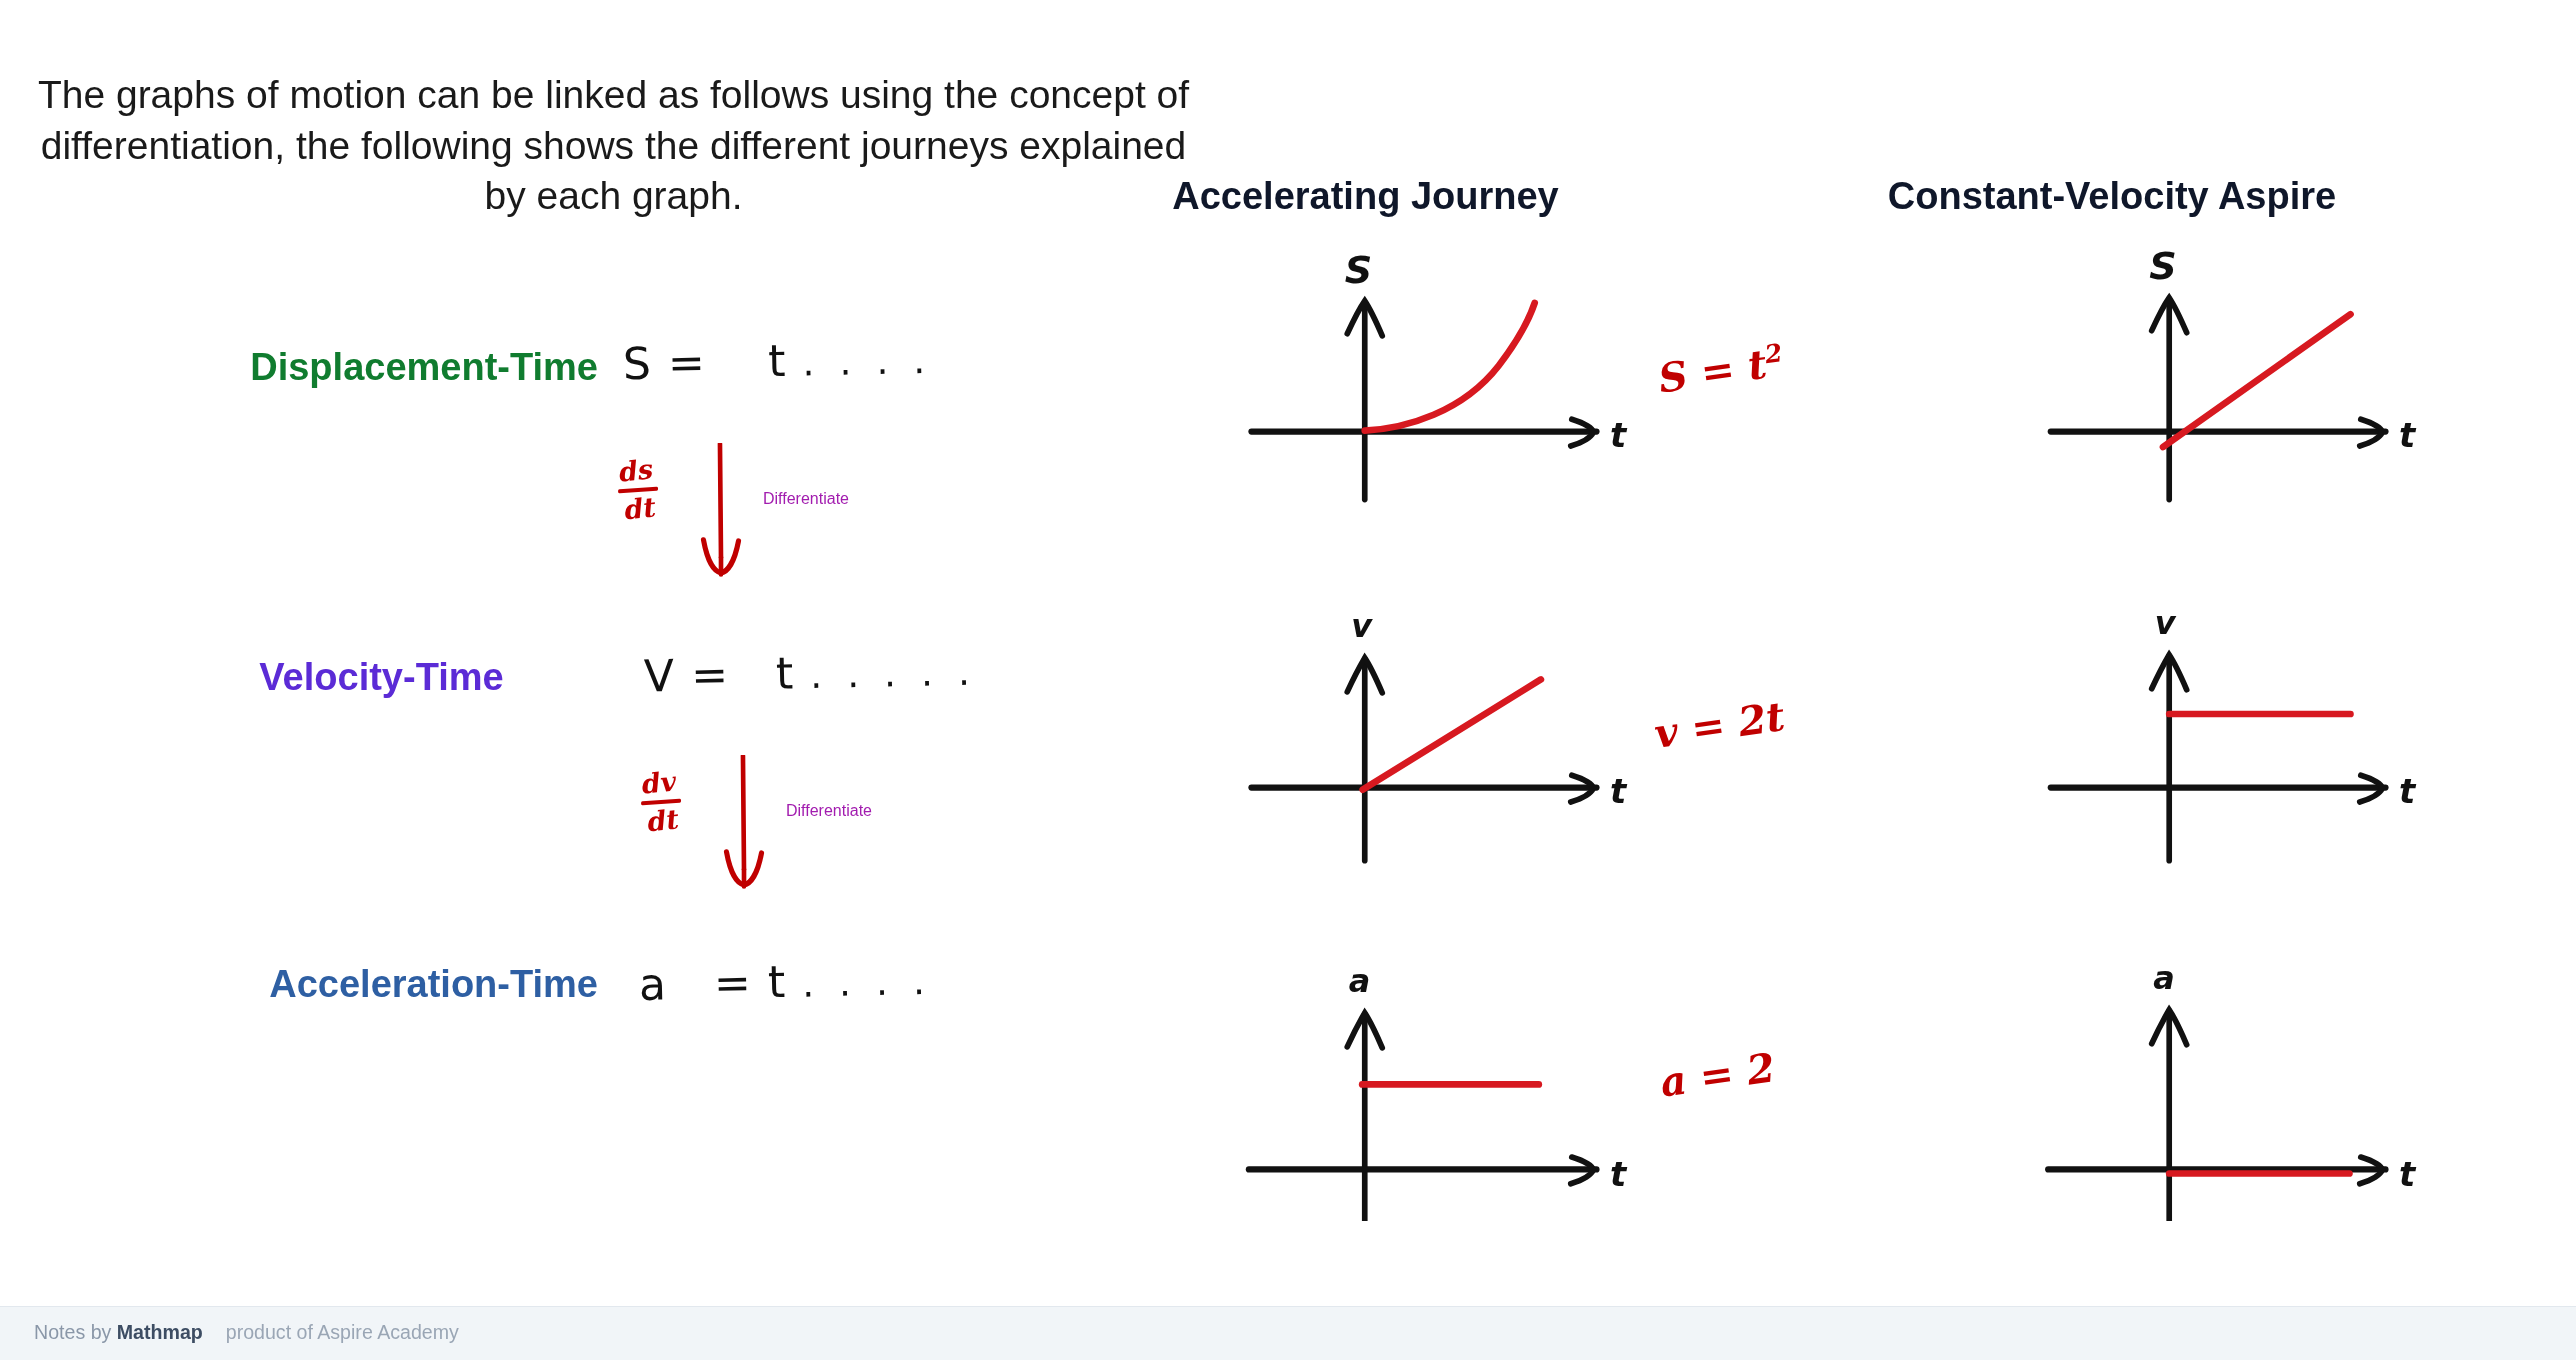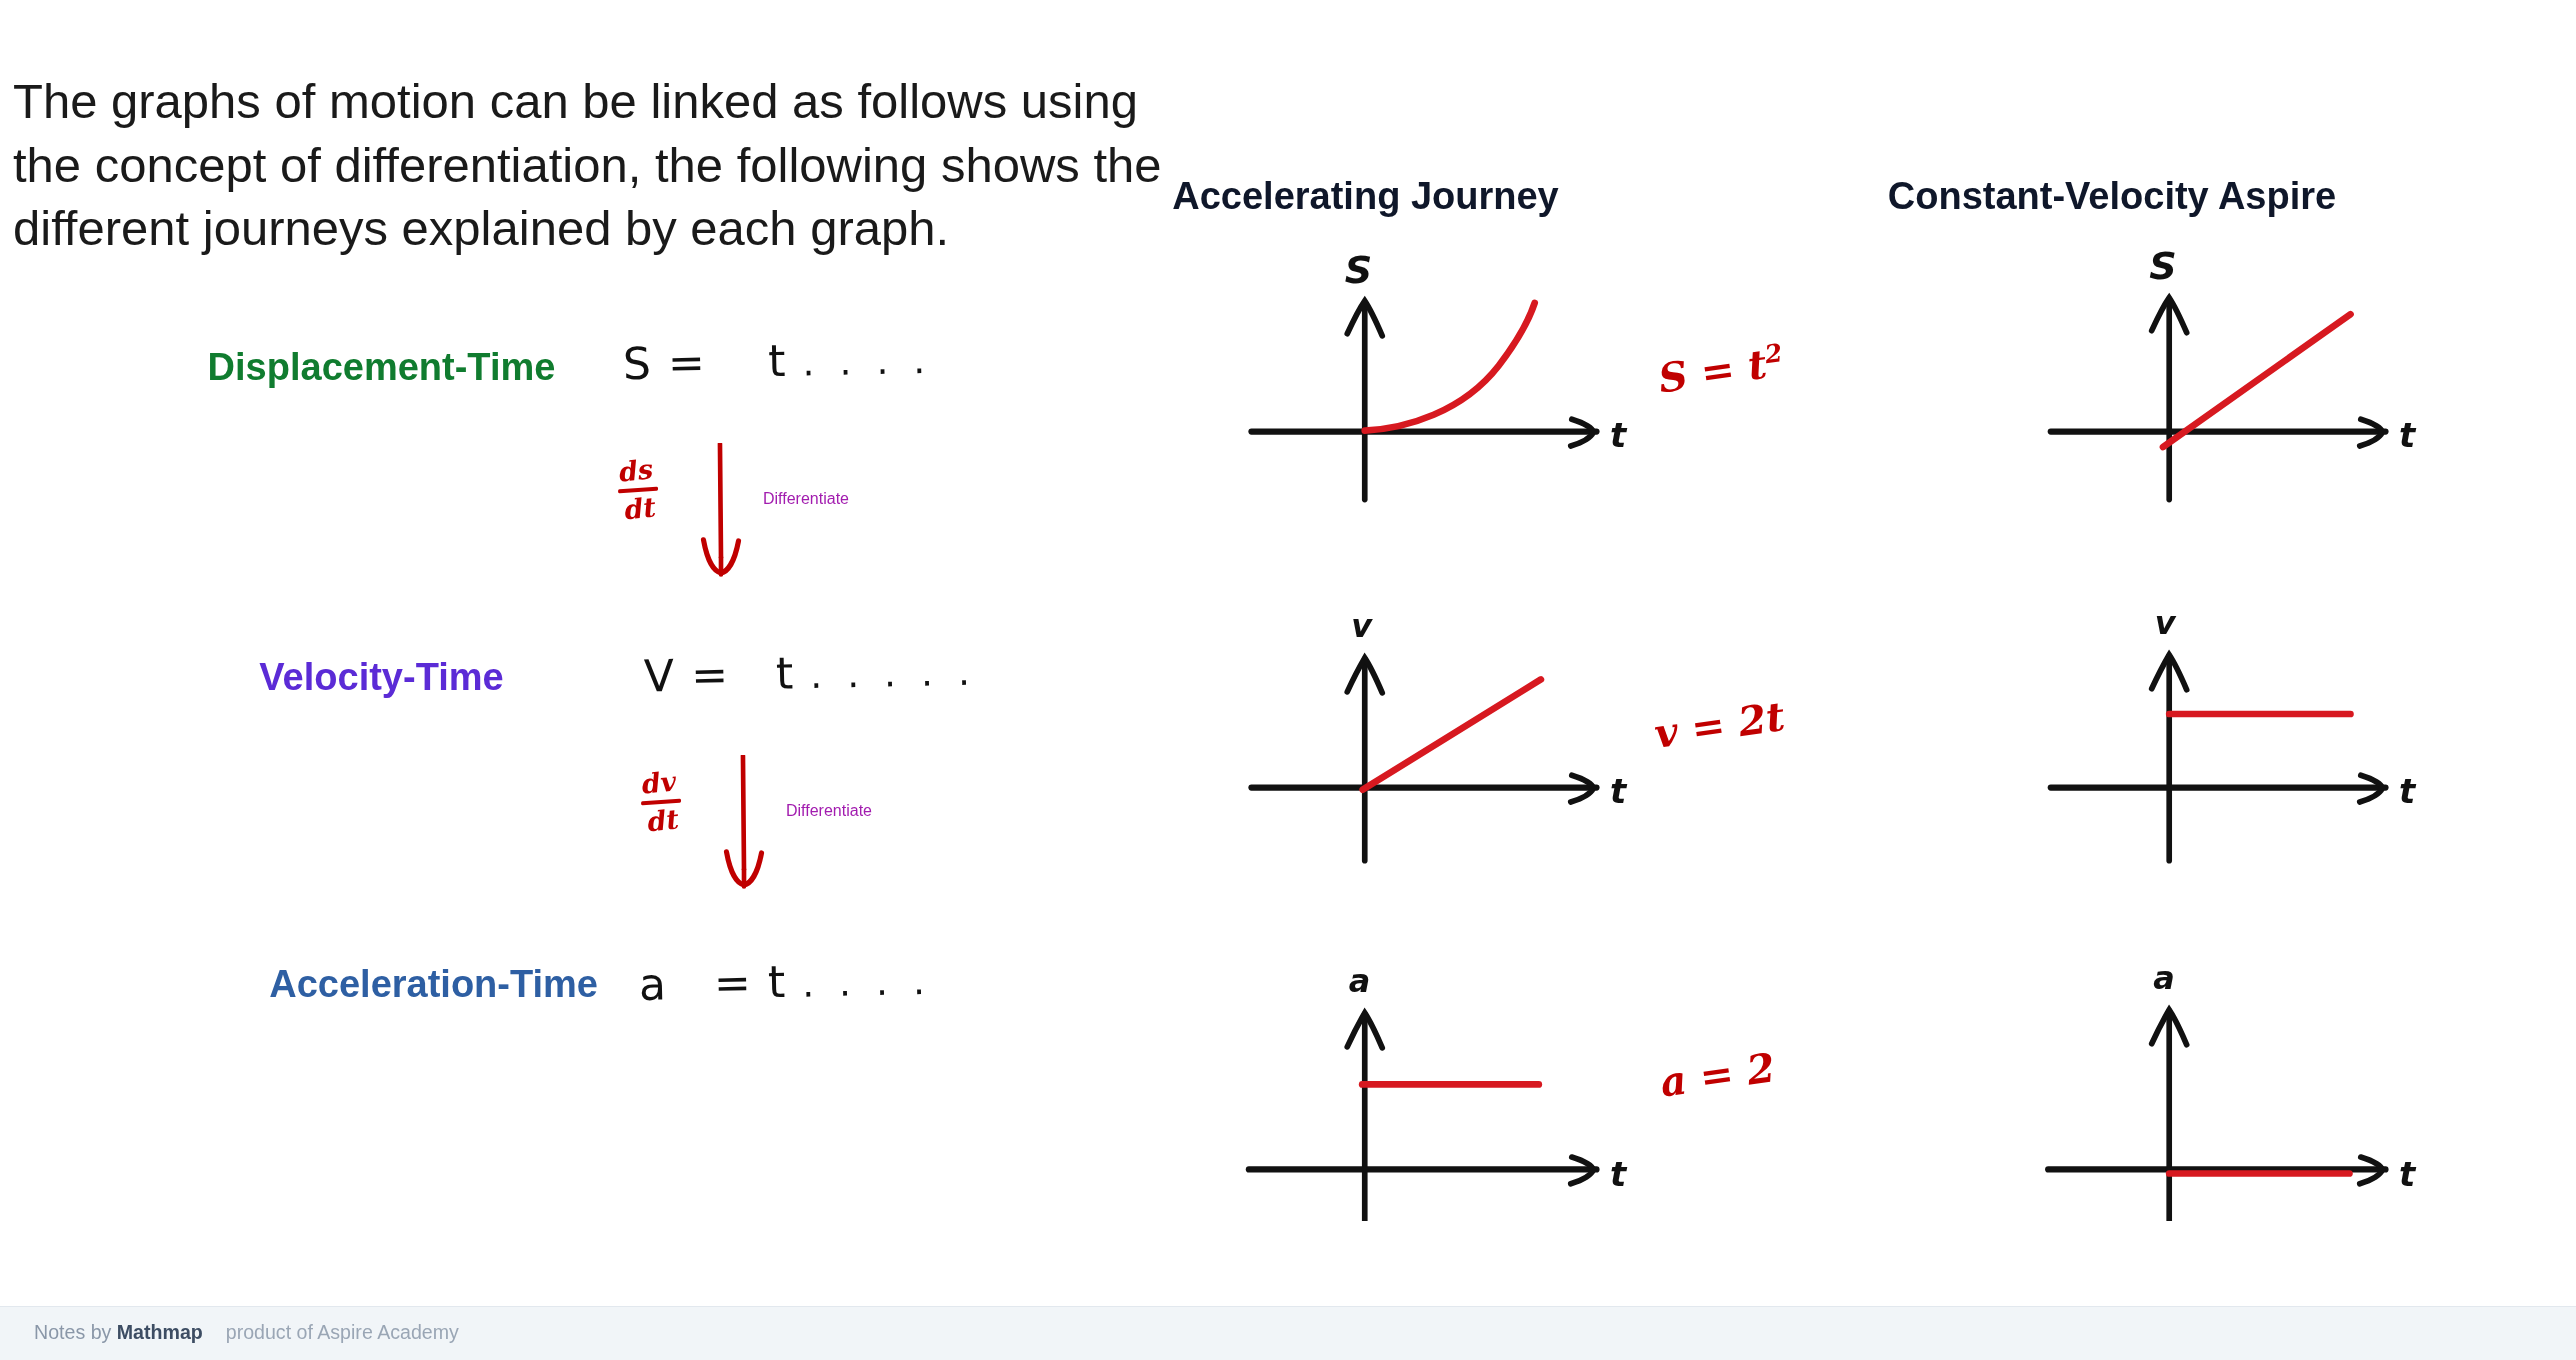--- a/index.html
+++ b/index.html
@@ -8,26 +8,27 @@
     width: 3266px; height: 1360px;
     background: #ffffff;
     font-family: "Liberation Sans", sans-serif;
     position: relative;
     overflow: hidden;
   }
 
   
   #intro {
     position: absolute;
-    left: 13px; top: 70px;
+    left: 21px; top: 70px;
     width: 1185px;
-    font-size: 49px;
+    font-size: 39px;
     line-height: 1.30;
     color: #1a1a1a;
     font-weight: 400;
+    text-align: center;
   }
 
   
   .row-label {
     position: absolute;
     font-weight: bold;
     font-size: 38px;
     white-space: nowrap;
     text-align: right;
   }
@@ -108,21 +109,21 @@
     white-space: nowrap;
   }
   #footer .brand { color:#3d4d63; font-weight: bold; margin-top: 16px; }
   #footer .prod { margin-left: 17.5px; color:#9aa6b5; }
 </style>
 </head>
 <body>
 
 <div id="intro">The graphs of motion can be linked as follows using the concept of differentiation, the following shows the different journeys explained by each graph.</div>
 
-<div class="row-label" style="left:165px; top:346px; width:433px; color:#107c2f;text-align:center;">Displacement-Time</div>
+<div class="row-label" style="left:165px; top:346px; width:433px; color:#107c2f;">Displacement-Time</div>
 
 <div class="row-eq" style="left:623px; top:335px;">
   <span>S</span>
   <span>=</span>
   &nbsp;&nbsp;
   <span>t</span>
   <span class="dots">. . . .</span>
 </div>
 
 <div class="row-label" style="left:165px; top:656px; width:433px; color:#5b2bd6;text-align:center;">Velocity-Time</div>

